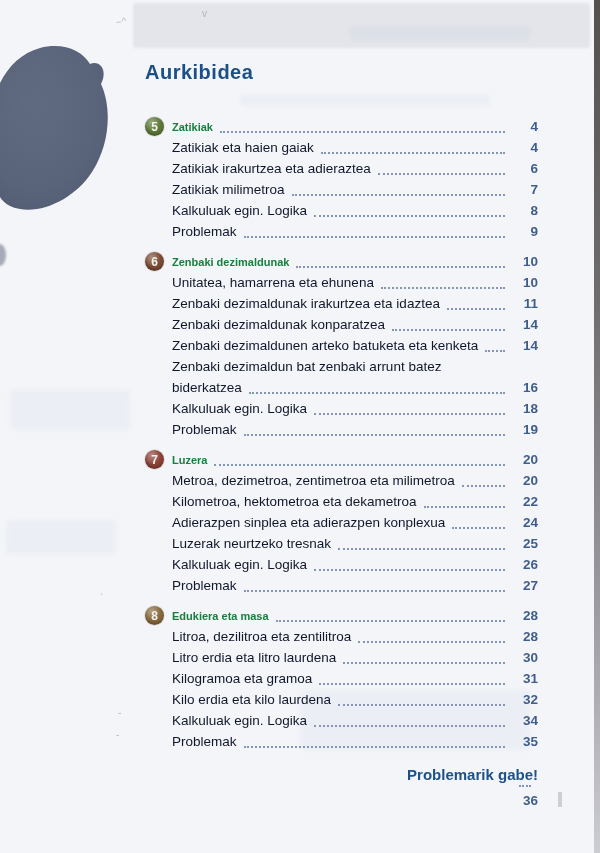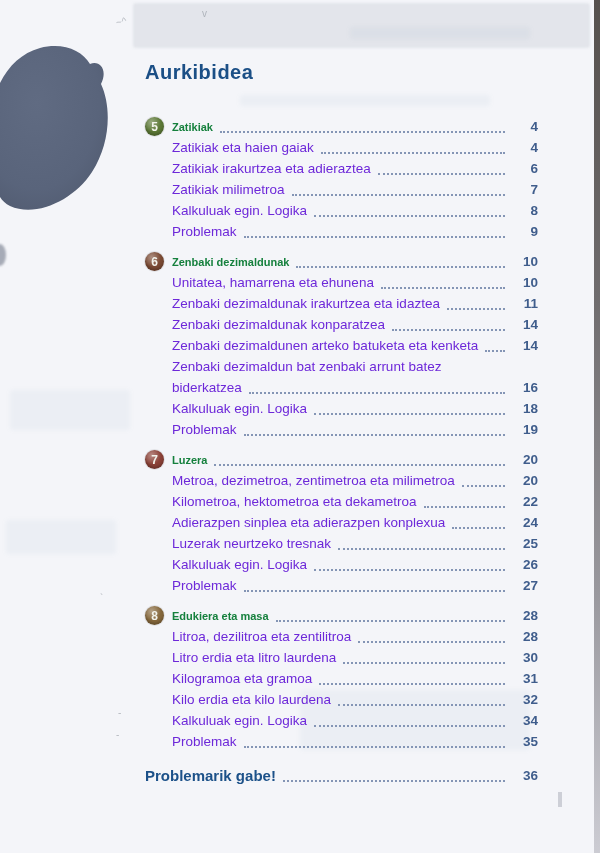--- a/index.html
+++ b/index.html
@@ -32,32 +32,32 @@
   .chapter { margin-top:0; }
   .chapter + .chapter { margin-top:9px; }
   .badge {
     width:19px; height:19px; border-radius:50%; flex:0 0 19px;
     color:#f2f3ec; font-size:12px; font-weight:bold;
     display:flex; align-items:center; justify-content:center;
     margin:0 8px 1px 0; box-shadow:inset 0 -2px 3px rgba(0,0,0,.25), 0 0 0 1px rgba(0,0,0,.08);
   }
   .chapter-title { font-size:11px; font-weight:bold; color:#15803d; line-height:20px; white-space:nowrap; }
   .section-row { padding-left:27px; }
-  .section-title { font-size:13.5px; color:#6d28d9; line-height:20px; white-space:nowrap; }
+  .section-title { font-size:13.5px; color:#0f172a; line-height:20px; white-space:nowrap; }
   .leader {
     flex:1 1 auto; height:0; border-bottom:2px dotted #8495b5;
     margin:0 7px 4px 7px; min-width:12px;
   }
   .pagenum {
     flex:0 0 26px; text-align:right; font-size:13.5px; font-weight:bold;
     color:#3f5d8c; line-height:20px;
   }
   .wrap-line .leader { border-bottom:none; }
   .wrap-line .pagenum { visibility:hidden; }
-  .footer-row { margin-top:13px; }
+  .footer-row { margin-top:13px;flex-direction:column; }
   .footer-label { font-size:15px; font-weight:bold; color:#1c5189; line-height:20px; white-space:nowrap; }
 </style>
 </head>
 <body>
 
 <div class="scan-band"></div>
 <div class="page-right-edge"></div>
 
 <svg class="ink-blob" width="130" height="185" viewBox="0 0 130 185" aria-hidden="true">
   <defs>

